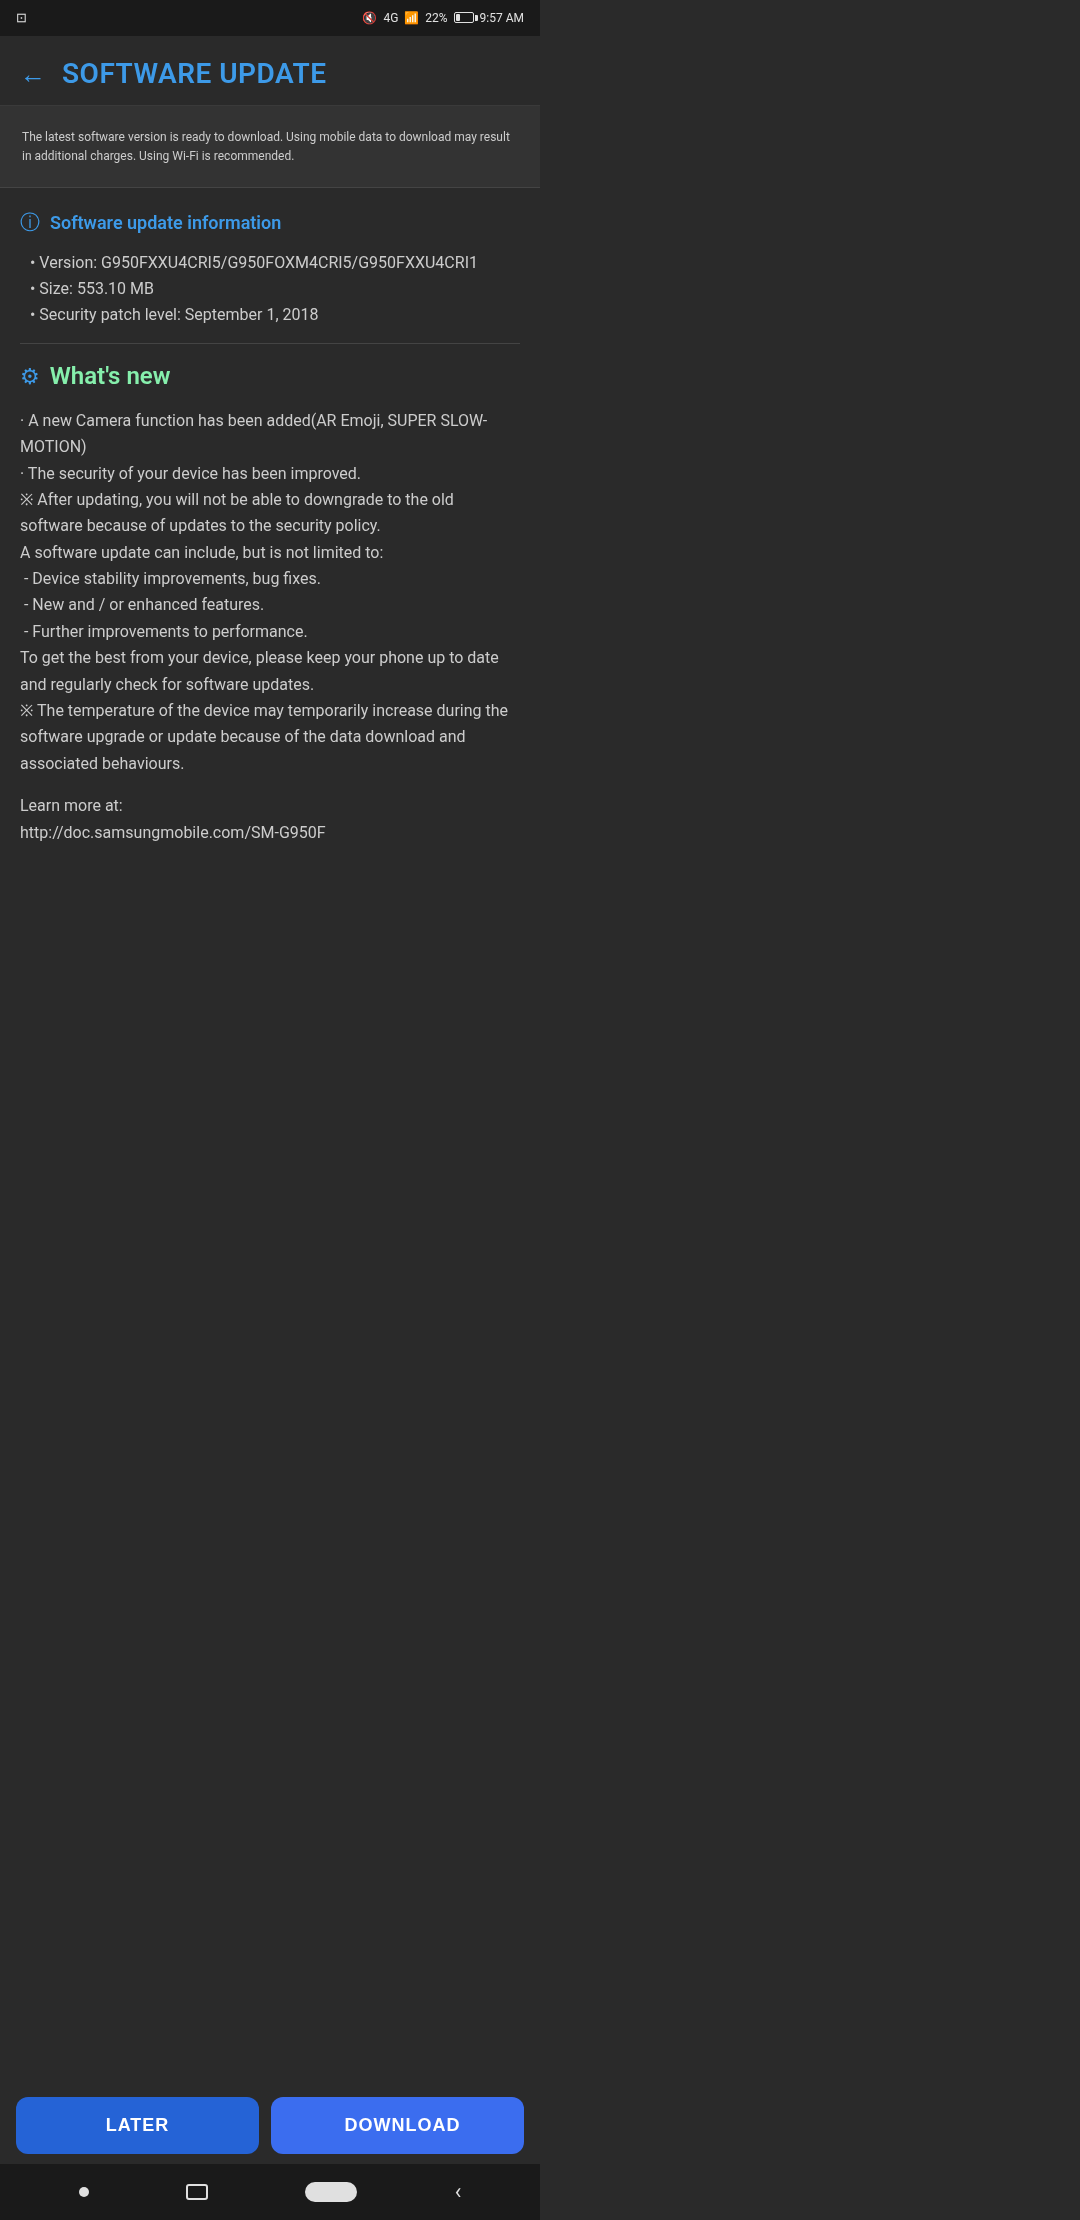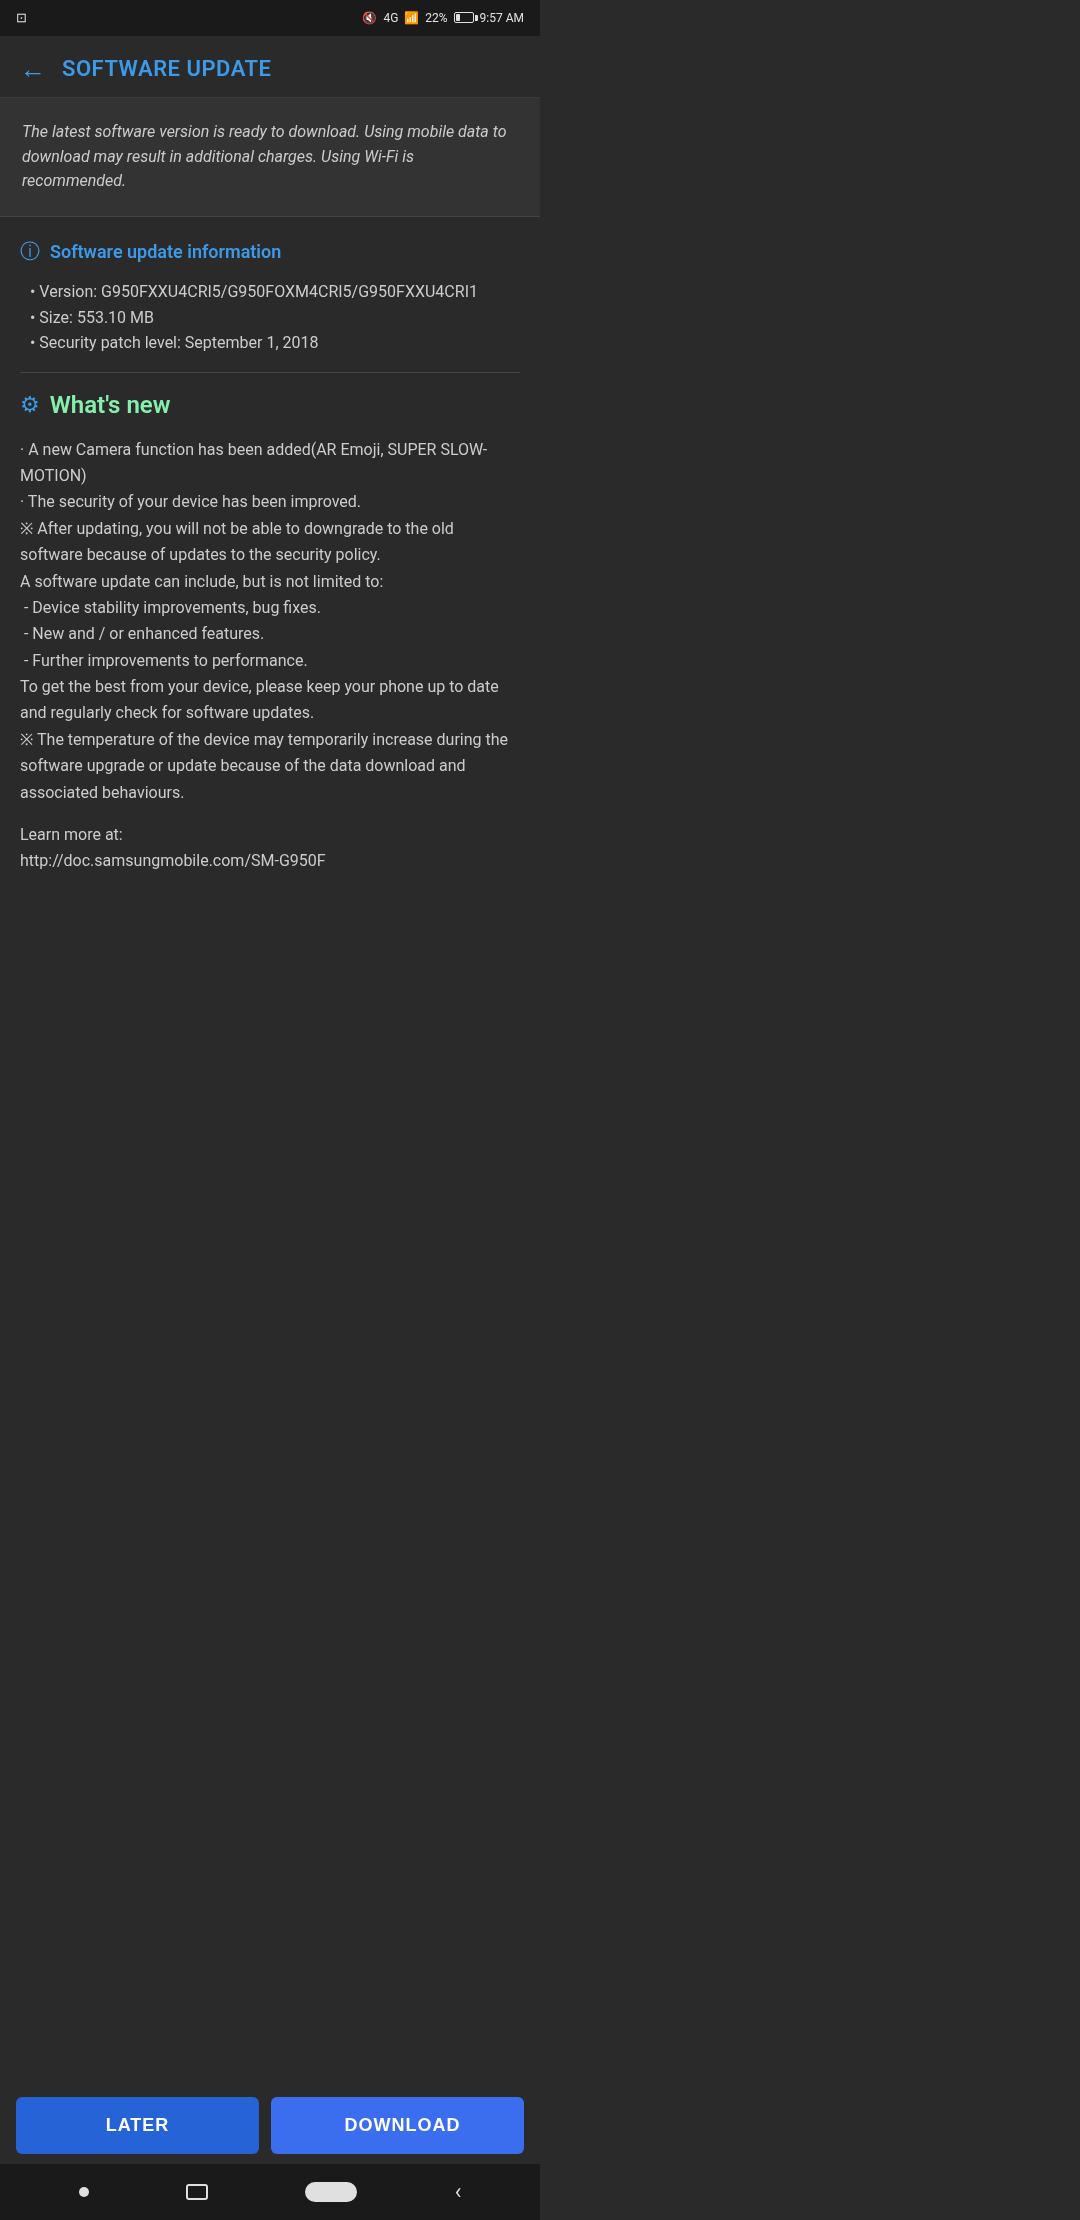--- a/index.html
+++ b/index.html
@@ -48,37 +48,36 @@
       border-bottom: 1px solid #3a3a3a;
     }
     .back-arrow {
       color: #3d9ae8;
       font-size: 26px;
       cursor: pointer;
       line-height: 1;
     }
     .header-title {
       color: #3d9ae8;
-      font-size: 22px;
+      font-size: 28px;
       font-weight: 600;
       letter-spacing: 0.5px;
       text-transform: uppercase;
     }
 
     
     .notice-section {
       background: #333333;
       padding: 22px 22px 22px 22px;
       border-bottom: 1px solid #444;
     }
     .notice-text {
       color: #cccccc;
-      font-size: 16px;
+      font-size: 12px;
       line-height: 1.55;
-      font-style: italic;
     }
 
     
     .main-content {
       background: #2a2a2a;
       padding: 20px 20px;
     }
 
     
     .section-header {
@@ -163,21 +162,21 @@
       display: flex;
       gap: 0;
       background: #2a2a2a;
       padding: 10px 16px 10px 16px;
       gap: 12px;
     }
     .btn {
       flex: 1;
       padding: 18px 10px;
       border: none;
-      border-radius: 6px;
+      border-radius: 12px;
       font-size: 18px;
       font-weight: 600;
       letter-spacing: 1px;
       cursor: pointer;
       text-transform: uppercase;
     }
     .btn-later {
       background: #2563d6;
       color: #fff;
     }

